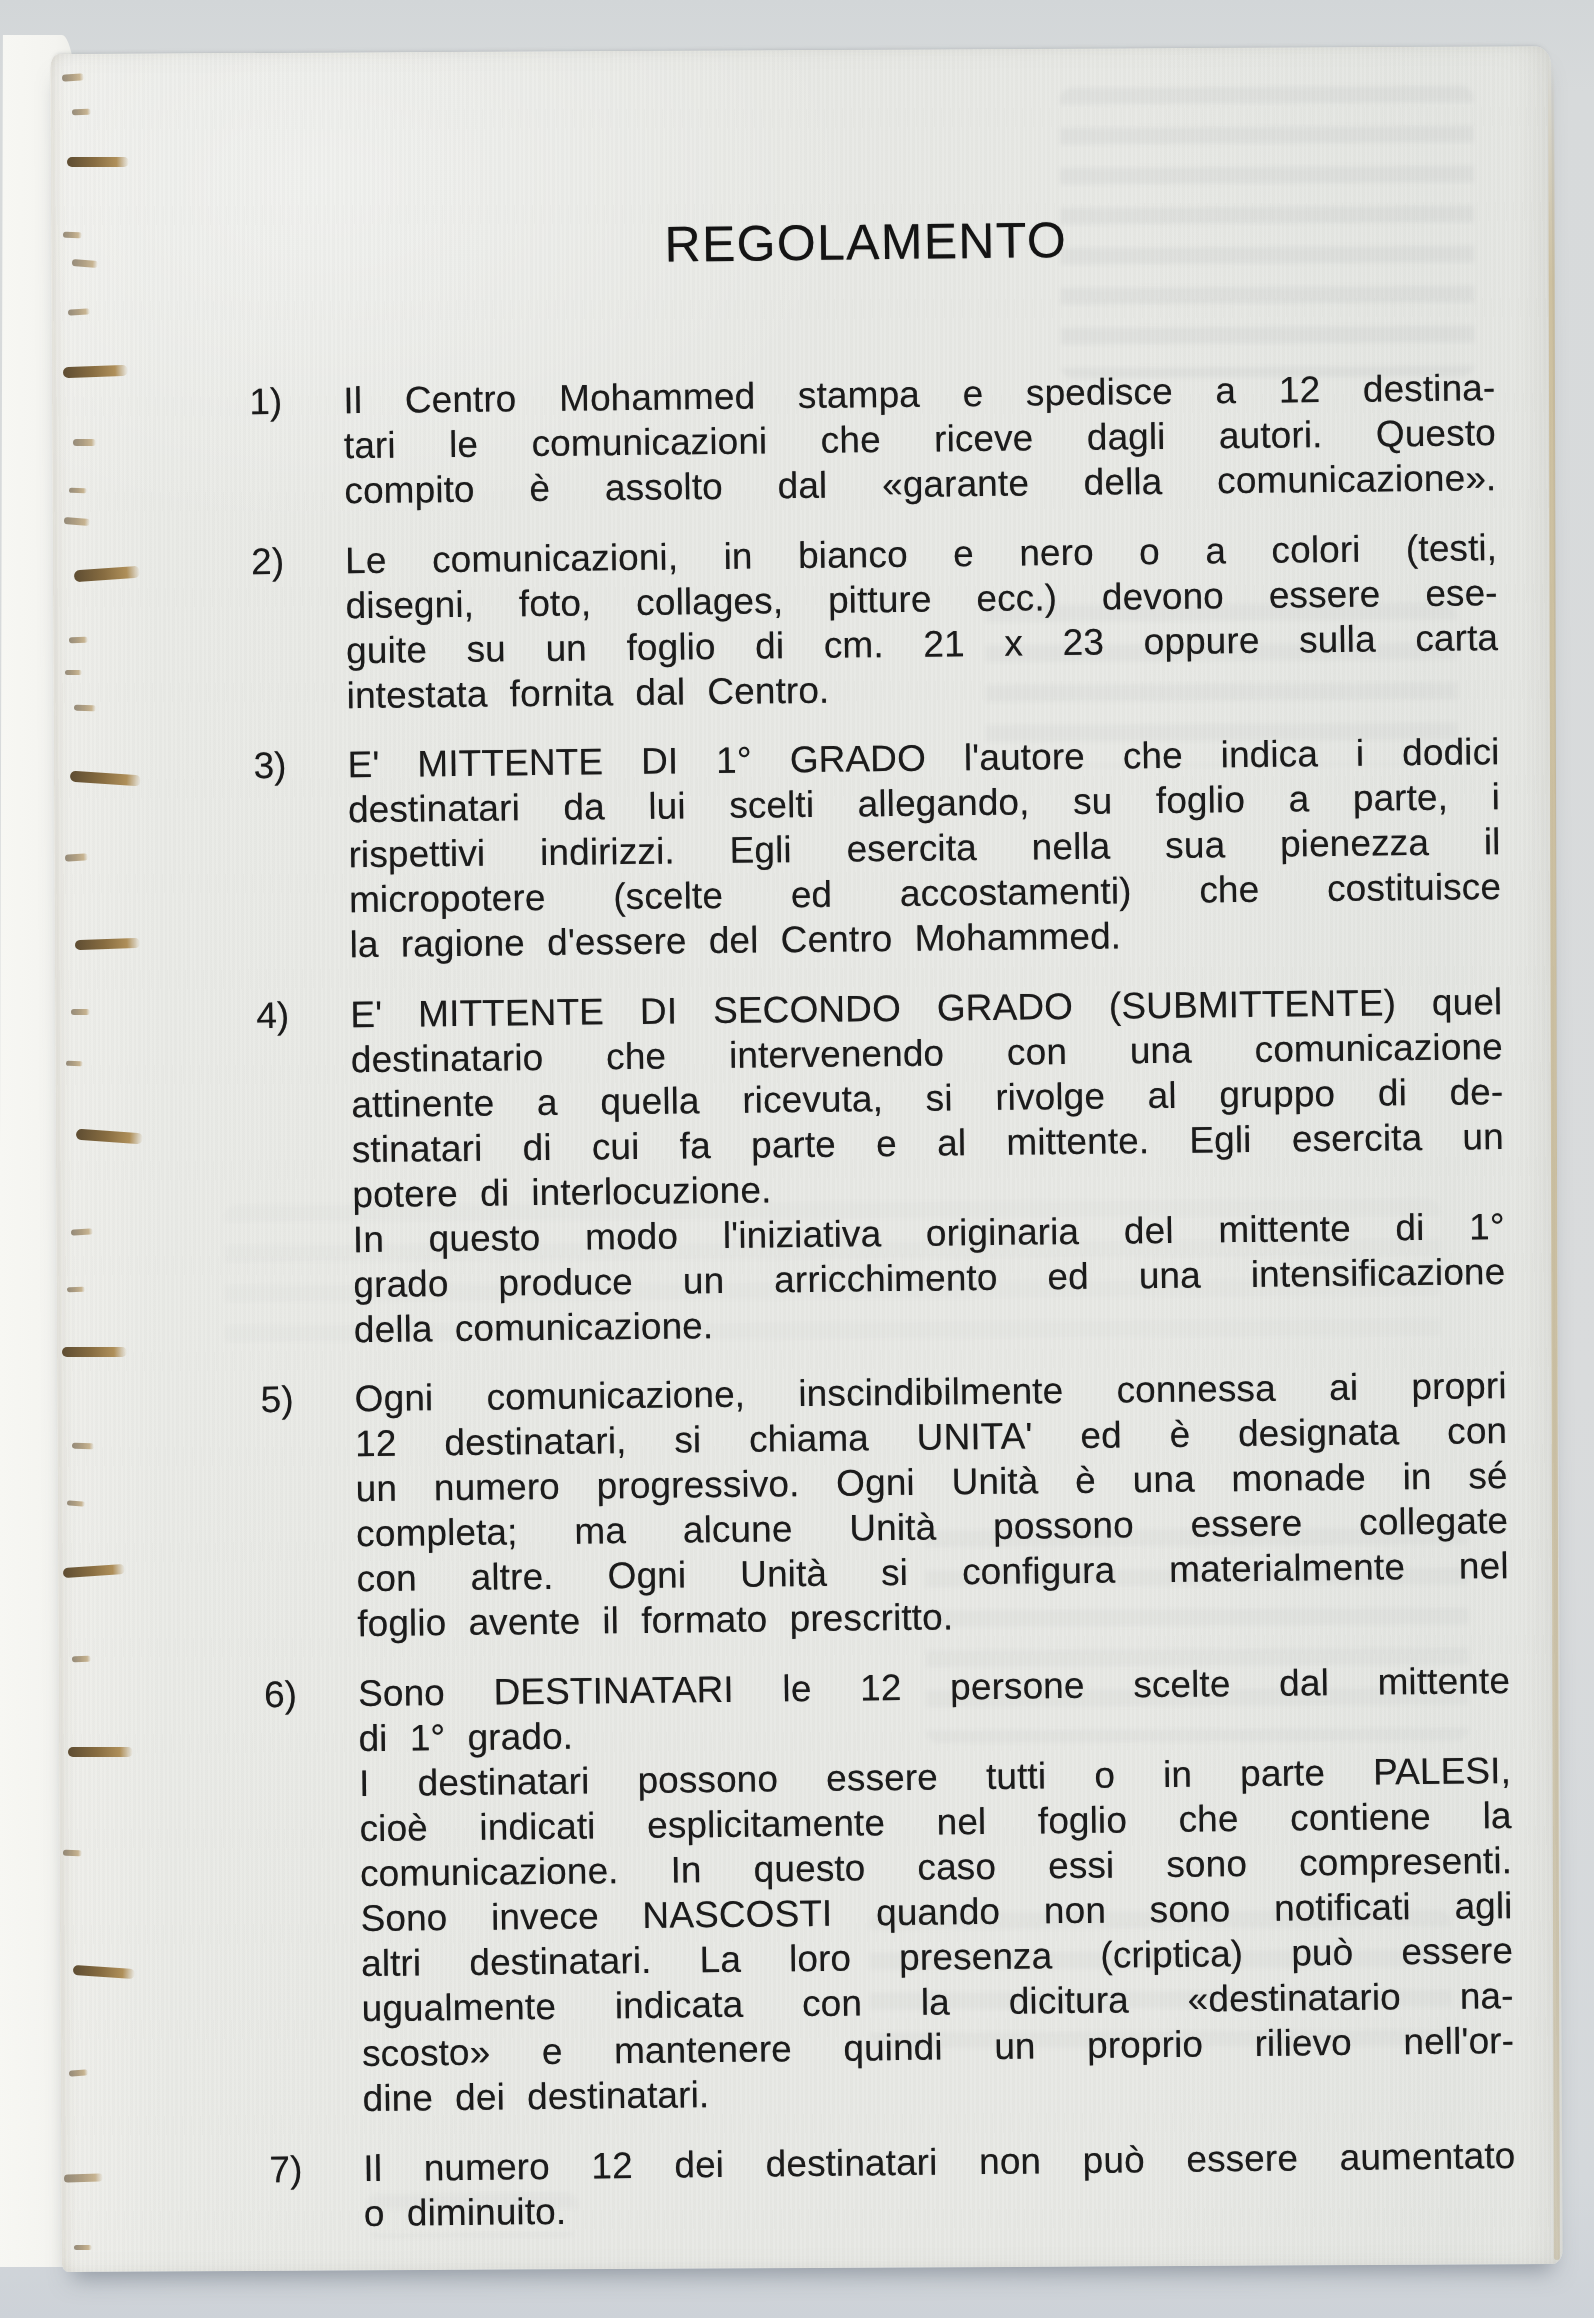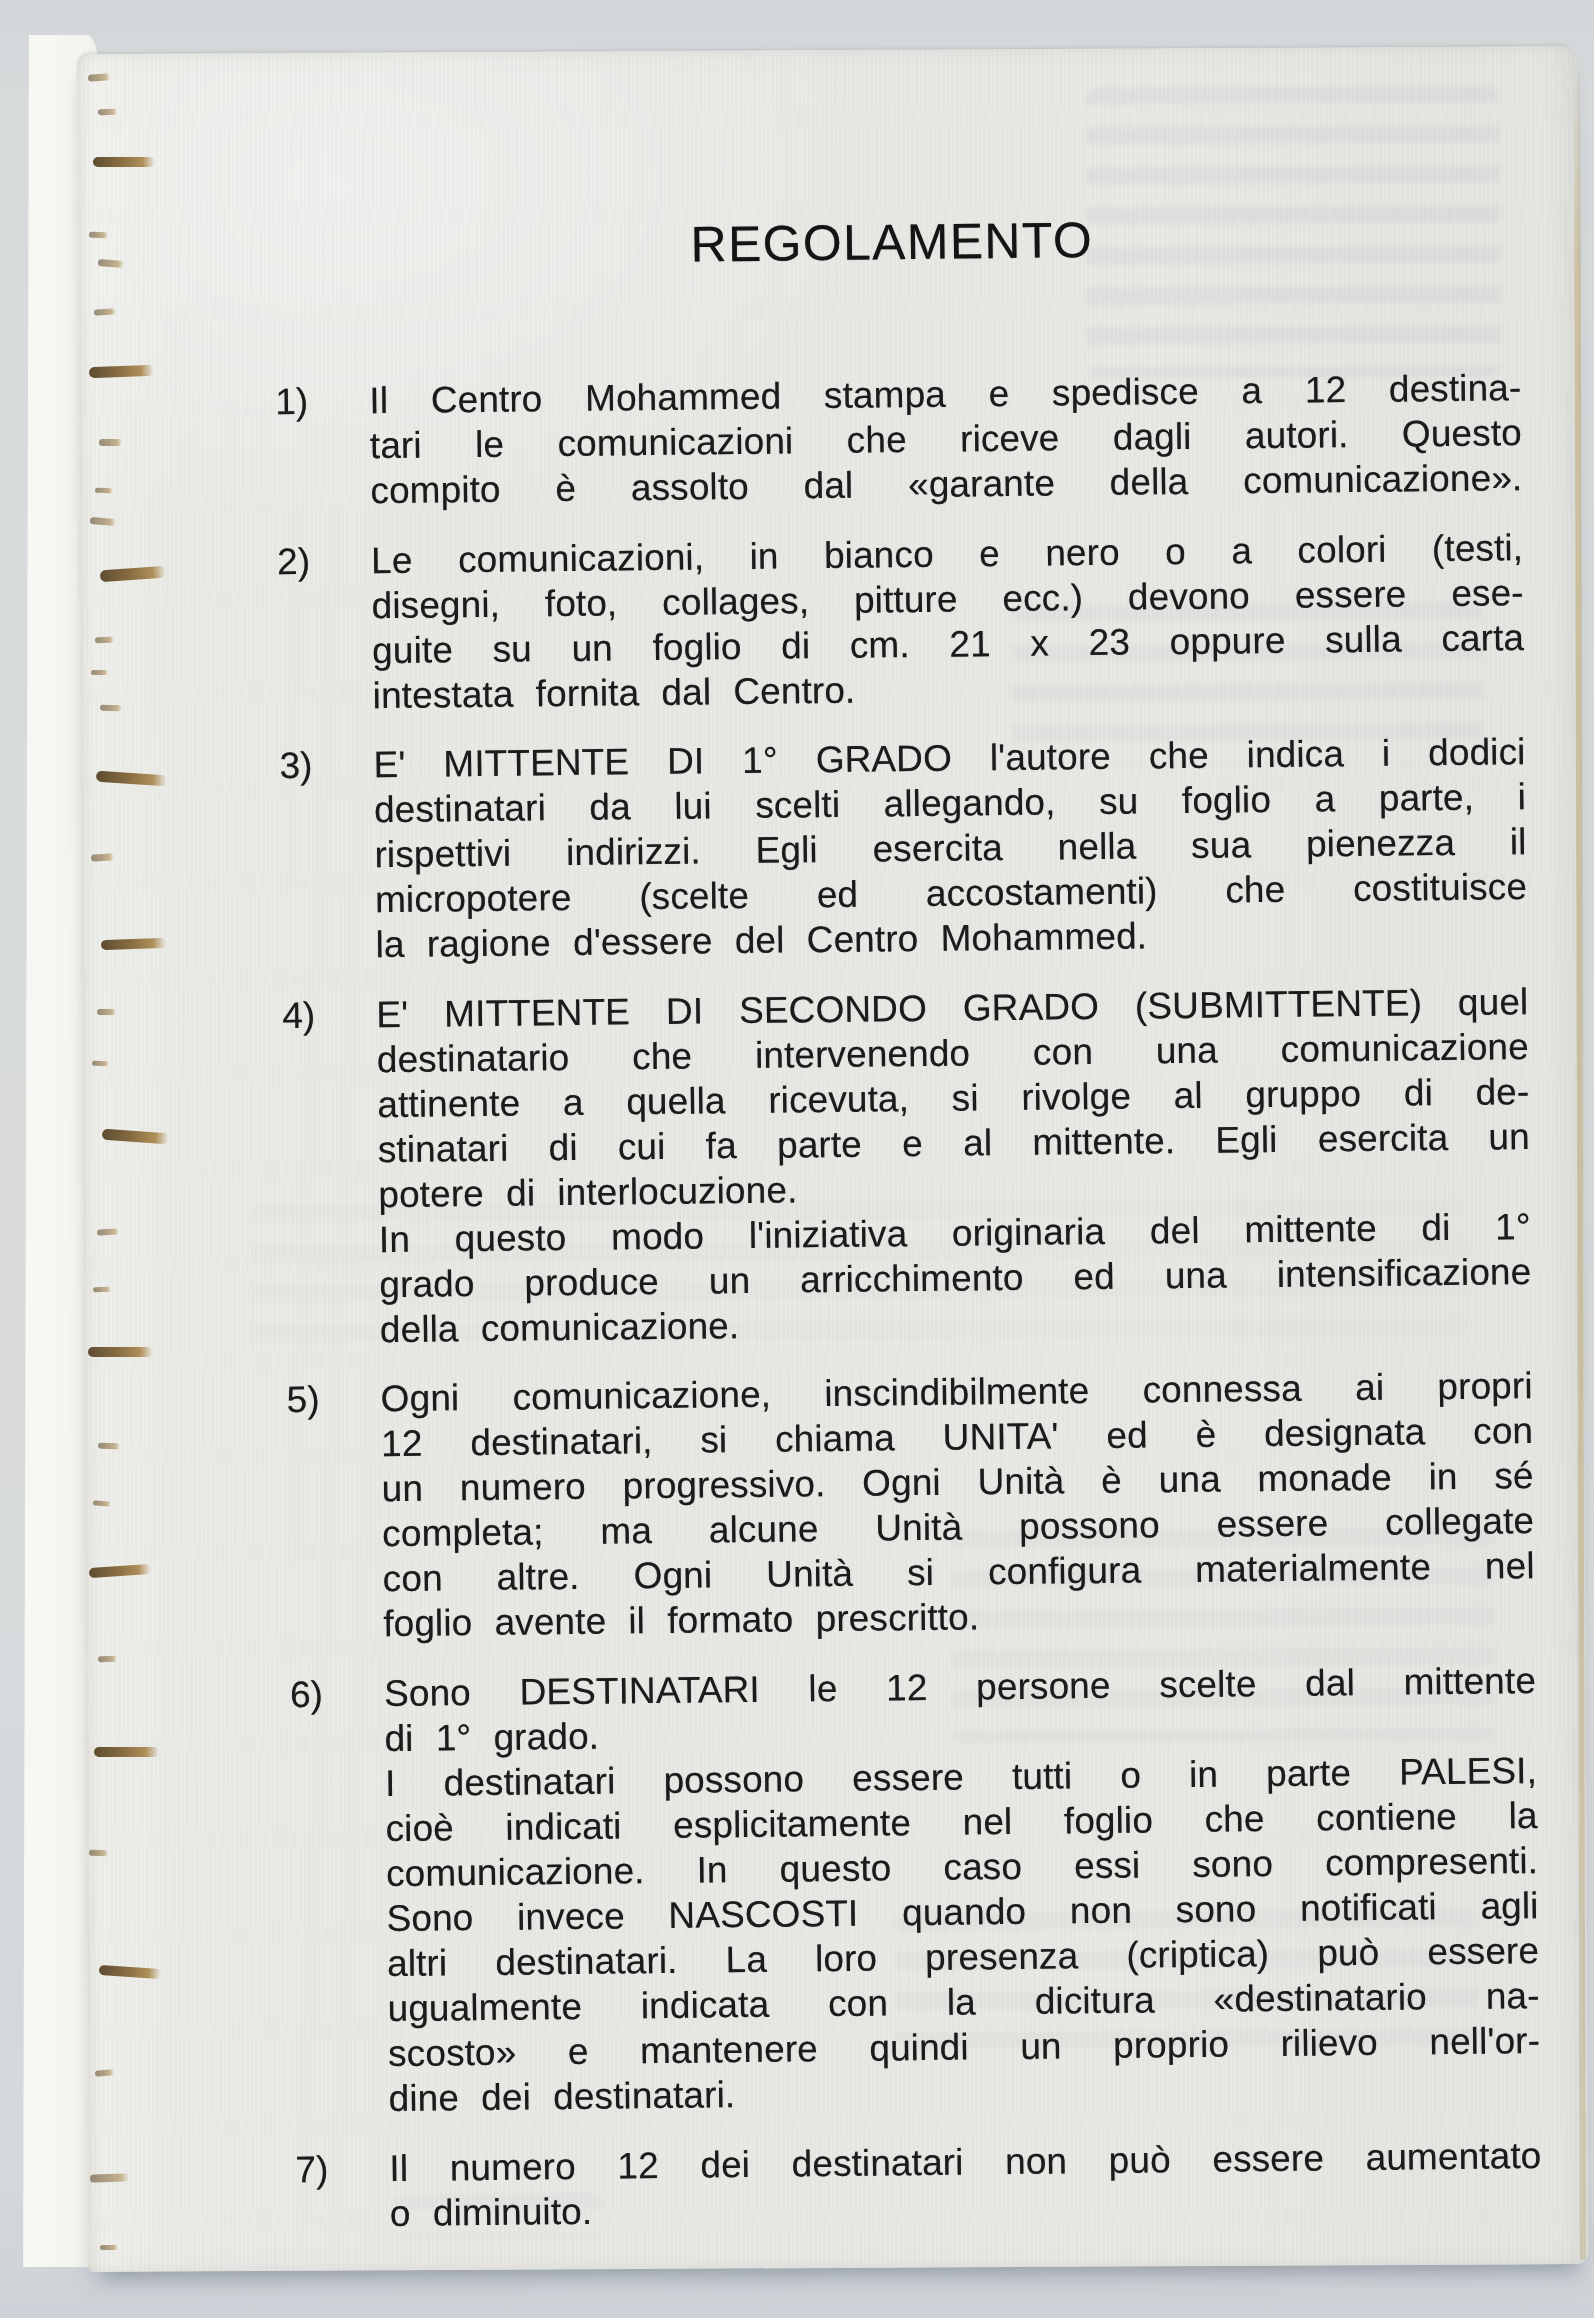--- a/index.html
+++ b/index.html
@@ -1,18 +1,18 @@
 <!DOCTYPE html>
 <html style="font-size:10.4px"><head>
 <meta charset="utf-8">
 <style>
   html,body{margin:0;padding:0;width:1595px;height:2319px;overflow:hidden;
     background:linear-gradient(180deg,#d2d6d8 0%,#d7dadb 4%,#d9dbdc 60%,#d4d8db 94%,#cdd2d8 100%);
     font-family:"Liberation Sans", sans-serif;}
-  .scene{position:absolute;inset:0;margin-left:26px;}
+  .scene{position:absolute;inset:0;}
   
   .white-edge{position:absolute;left:0;top:35px;width:76px;height:2232px;
     background:linear-gradient(90deg,#f7f7f3 0%,#f4f4f0 70%,#ededE8 100%);
     border-radius:0 17px 11.6px 0 / 0 104px 78px 0;transform:rotate(.15deg);}
   
   .page{position:absolute;left:56px;top:50px;width:1501px;height:2218px;
     background:
       repeating-linear-gradient(90deg, rgba(255,255,255,.018) 0 1.9px, rgba(0,0,0,.014) 1.9px 4.5px),
       radial-gradient(906px 582px at 18% 6%, rgba(255,255,255,.35), rgba(255,255,255,0) 60%),
       linear-gradient(90deg,#efefeb 0%,#eaebe7 7%,#e8e9e5 30%,#e8e9e5 72%,#e4e6e2 93%,#e7e8e4 100%);

